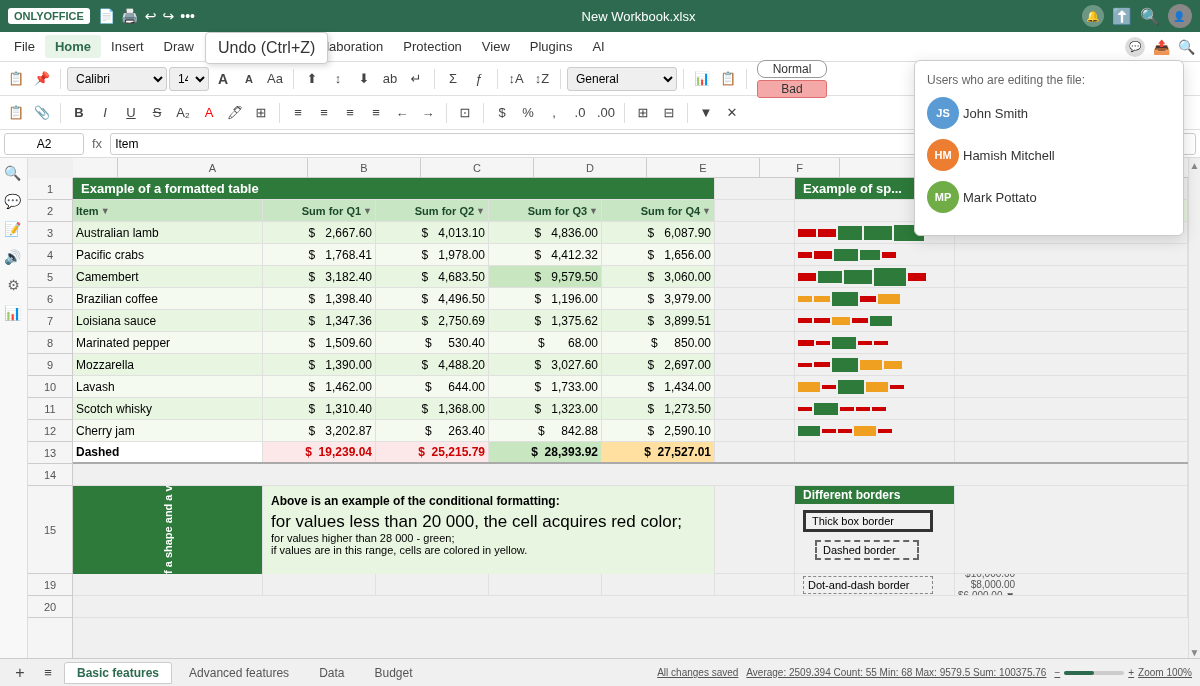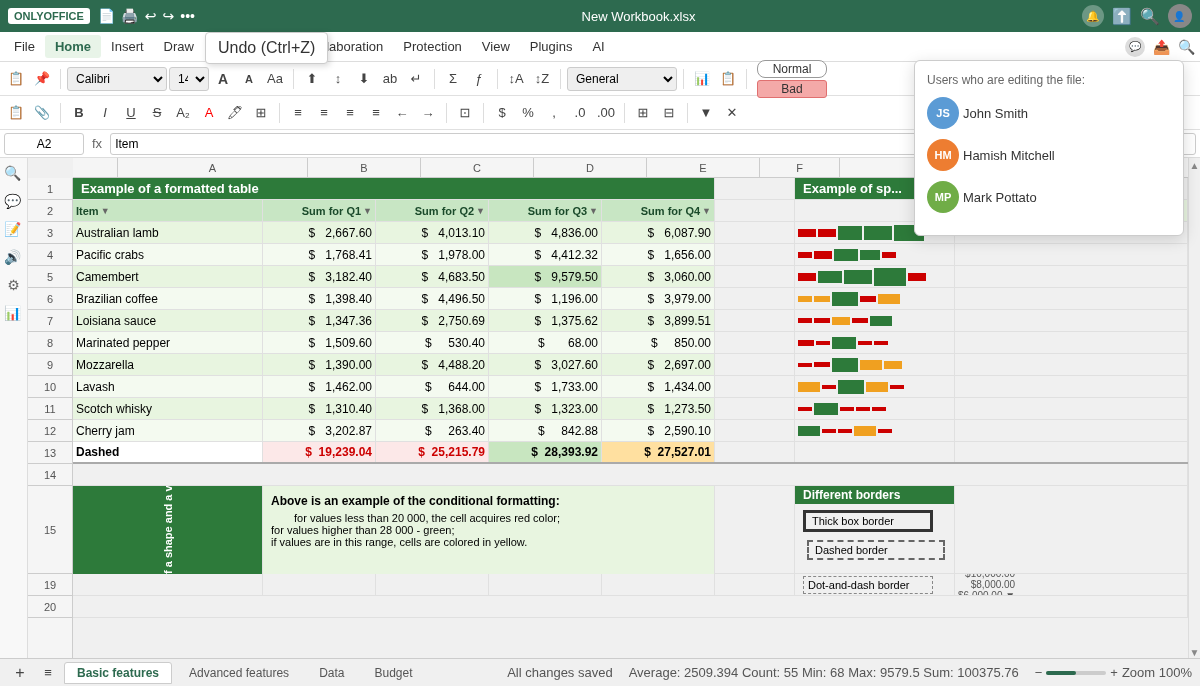--- a/index.html
+++ b/index.html
@@ -290,21 +290,21 @@
       cursor: pointer;
       font-size: 12px;
       background: transparent;
     }
     .sheet-tab.active {
       background: white;
       border-color: #ccc;
       color: #2d6a4f;
       font-weight: 600;
     }
-    .status-right { margin-left: auto; display: flex; gap: 16px; font-size: 13px; color: #555; }
+    .status-right { margin-left: auto; display: flex; gap: 8px; font-size: 10px; color: #555; text-decoration: underline; }
     .zoom-controls { display: flex; align-items: center; gap: 4px; }
 
     
     .rotated-text-cell {
       background: #2d7a3a;
       color: white;
       font-size: 11px;
       font-weight: 600;
       writing-mode: vertical-rl;
       text-orientation: mixed;
@@ -737,31 +737,31 @@
 
           <div class="grid-row" style="height:88px;">
 
             <div class="cell" style="width:190px;height:88px;background:#2d7a3a;padding:0;">
               <div class="rotated-text-cell" style="width:100%;height:100%;">Example of a shape and a vertical text</div>
             </div>
 
             <div class="cell" style="width:452px;height:88px;background:#e8f5e0;align-items:flex-start;padding:8px;">
               <div>
                 <div style="font-weight:700;font-size:12px;margin-bottom:4px;">Above is an example of the conditional formatting:</div>
-                <div style="font-size:11px;margin-left:23px;">for values less than 20 000, the cell acquires red color;</div>
+                <div style="font-size:17px;">for values less than 20 000, the cell acquires red color;</div>
                 <div style="font-size:11px;">for values higher than 28 000 - green;</div>
                 <div style="font-size:11px;">if values are in this range, cells are colored in yellow.</div>
               </div>
             </div>
             <div class="cell col-F" style="height:88px;"></div>
 
             <div class="cell col-G" style="height:88px;flex-direction:column;align-items:flex-start;padding:0;">
               <div style="background:#2d7a3a;color:white;font-weight:700;font-size:12px;padding:2px 8px;width:100%;margin-bottom:4px;">Different borders</div>
               <div style="border:3px solid #333;width:130px;padding:2px 6px;font-size:11px;margin:2px 8px;">Thick box border</div>
-              <div style="border:2px dashed #666;width:138px;padding:2px 6px;font-size:11px;margin:2px 12px;margin-top:6px;">Dashed border</div>
+              <div style="border:2px dashed #666;width:104px;padding:2px 6px;font-size:11px;margin:2px 20px;margin-top:6px;">Dashed border</div>
             </div>
             <div class="cell" style="flex:1;height:88px;"></div>
           </div>
 
           <div class="grid-row">
             <div class="cell cell-w1"></div>
             <div class="cell cell-w2"></div>
             <div class="cell cell-w3"></div>
             <div class="cell cell-w4"></div>
             <div class="cell cell-w5"></div>

